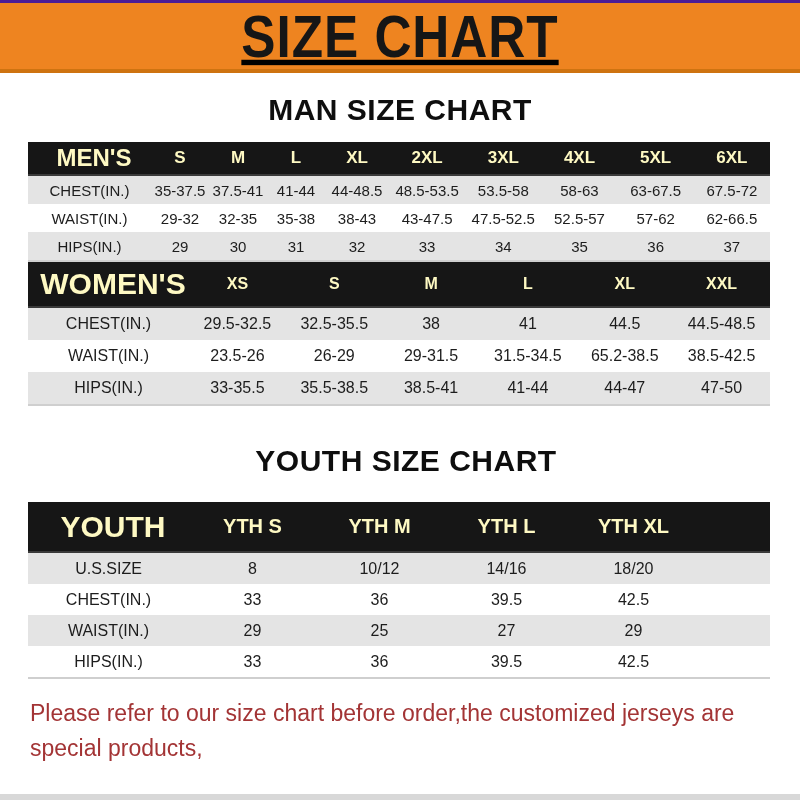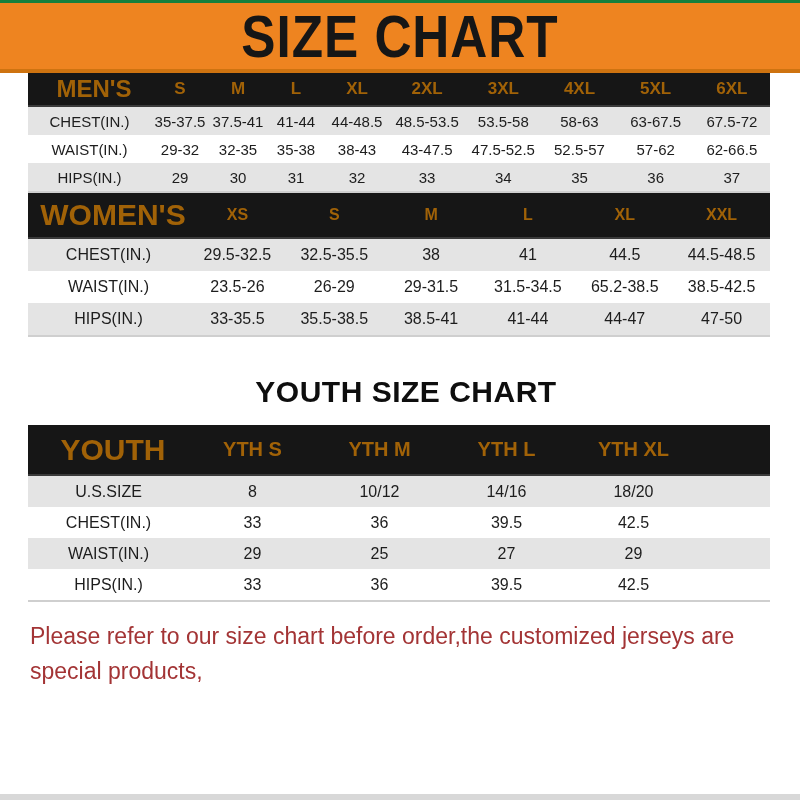--- a/index.html
+++ b/index.html
@@ -7,23 +7,23 @@
     width:800px;height:800px;
     background:#ffffff;
     font-family:"Liberation Sans", sans-serif;
     overflow:hidden;
     position:relative;
   }
   
   .banner{
     height:66px;
     background:#EE8420;
-    border-top:3px solid #15803d;
+    border-top:3px solid #4c1d95;
     border-bottom:4px solid #CE7310;
-    display:flex;align-items:center;justify-content:center;
+    display:flex;align-items:center;justify-content:center;text-decoration:underline;
   }
   .banner-title{
     font-size:54px;
     font-weight:bold;
     color:#161616;
     margin:0;
     letter-spacing:1px;
     transform:scale(0.95,1.08);
     white-space:nowrap;
   }
@@ -31,32 +31,32 @@
   .section-title{
     text-align:center;
     font-size:30px;
     font-weight:bold;
     color:#0e0e0e;
     letter-spacing:0.5px;
     margin:0;
   }
   .sec-men .section-title{margin:20px 0 15px 0;}
   .sec-women .section-title{margin:26px 0 16px 0;}
-  .sec-youth .section-title{margin:38px 0 16px 0;padding-left:12px;}
+  .sec-youth .section-title{margin:38px 0 24px 0;padding-left:12px;}
   
   table.size-table{
     width:742px;
     margin-left:28px;
     border-collapse:collapse;
     table-layout:fixed;
     border-bottom:2px solid #CFCFCF;
   }
   table.size-table thead th{
     background:#161616;
-    color:#a16207;
+    color:#fef9c3;
     font-weight:bold;
     text-align:center;
     border-bottom:2px solid #3a3a3a;
   }
   th.corner{
     text-align:left;
     padding-left:10px;
   }
   table.size-table tbody td{
     text-align:center;
@@ -99,20 +99,21 @@
   }
 </style>
 </head>
 <body>
 
 <header class="banner">
   <h1 class="banner-title">SIZE CHART</h1>
 </header>
 
 <section class="sec-men">
+  <h2 class="section-title">MAN SIZE CHART</h2>
   <table class="size-table tbl-men">
     <thead>
         <tr>
           <th class="corner">MEN'S</th>
           <th>S</th>
           <th>M</th>
           <th>L</th>
           <th>XL</th>
           <th>2XL</th>
           <th>3XL</th>

